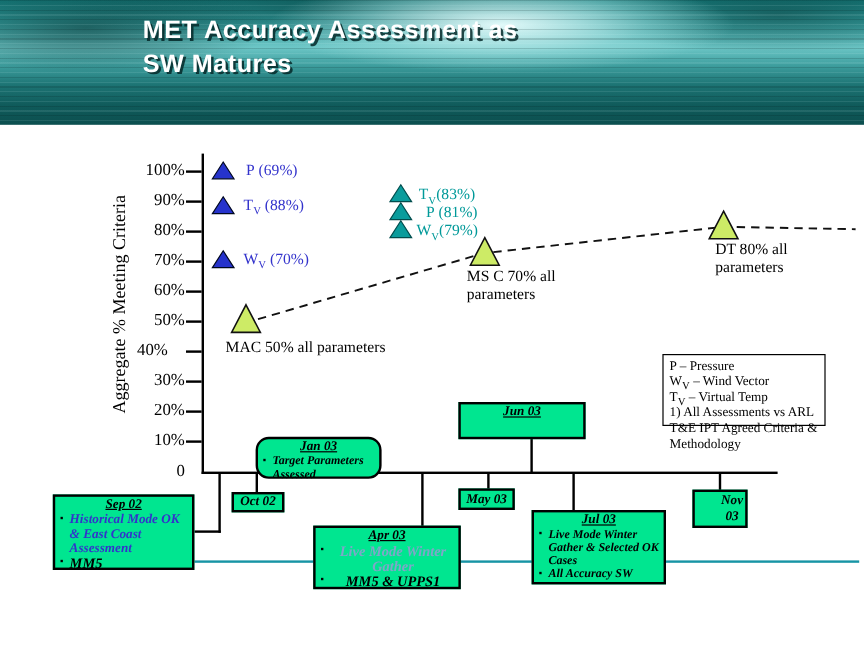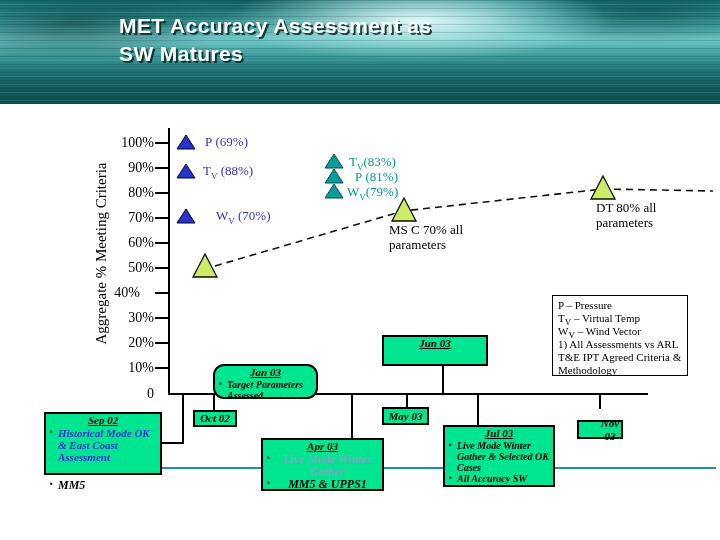--- a/index.html
+++ b/index.html
@@ -40,21 +40,21 @@
   .gbox{position:absolute;background:#00e690;border:2px solid #000;box-sizing:border-box;z-index:3;font-style:italic;}
   .gbox .date{display:block;text-align:center;font-weight:bold;font-size:11px;line-height:13px;
               text-decoration:underline;color:#000;}
   .gbox.small{display:flex;align-items:center;justify-content:center;}
   .gbox.small .date{text-decoration:none;font-size:11px;}
   .bullets{padding:0 2px 0 3px;font-weight:bold;color:#000;}
   .b-row{position:relative;padding-left:9px;}
   .b-row::before{content:"▪";position:absolute;left:1px;top:-1px;font-size:8px;color:#000;}
   .faded{color:#7fa6c9;}
 
-  .legend{position:absolute;left:552px;top:295px;width:136px;height:81px;background:#fff;
+  .legend{position:absolute;left:552px;top:295px;width:136px;height:60px;background:#fff;
           border:1px solid #000;box-sizing:border-box;padding:3px 5px;font-size:11px;line-height:13px;
           color:#000;z-index:4;}
 </style>
 </head>
 <body>
 
 <div class="slide">
 
   <div class="header">
     <div class="header-streaks"></div>
@@ -96,31 +96,32 @@
     <polygon points="334,154 343,168 325,168" fill="#0a9c9c" stroke="#024d4d" stroke-width="1"></polygon>
     <polygon points="334,169 343,183 325,183" fill="#0a9c9c" stroke="#024d4d" stroke-width="1"></polygon>
     <polygon points="334,184 343,198 325,198" fill="#0a9c9c" stroke="#024d4d" stroke-width="1"></polygon>
     <polygon points="205,254 217,277 193,277" fill="#cdeb66" stroke="#111" stroke-width="1.3"></polygon>
     <polygon points="404,198 416,221 392,221" fill="#cdeb66" stroke="#111" stroke-width="1.3"></polygon>
     <polygon points="603,176 615,199 591,199" fill="#cdeb66" stroke="#111" stroke-width="1.3"></polygon>
   </svg>
 
   <div class="mlabel blue" style="left:205px;top:134px;"><span>P</span><sub></sub><span> (69%)</span></div>
   <div class="mlabel blue" style="left:203px;top:163px;"><span>T</span><sub>V</sub><span> (88%)</span></div>
-  <div class="mlabel blue" style="left:203px;top:208px;margin-left:13px;"><span>W</span><sub>V</sub><span> (70%)</span></div>
+  <div class="mlabel blue" style="left:203px;top:208px;"><span>W</span><sub>V</sub><span> (70%)</span></div>
   <div class="mlabel tealc" style="left:349px;top:154px;text-align:right;"><span>T</span><sub>V</sub><span>(83%)</span></div>
   <div class="mlabel tealc" style="left:355px;top:169px;"><span>P</span><sub></sub><span> (81%)</span></div>
   <div class="mlabel tealc" style="left:347px;top:184px;"><span>W</span><sub>V</sub><span>(79%)</span></div>
+  <div class="mlabel" style="left:188px;top:281px;">MAC 50% all parameters</div>
   <div class="mlabel wrap" style="left:389px;top:222px;width:92px;">MS C 70% all parameters</div>
   <div class="mlabel wrap" style="left:596px;top:200px;width:82px;">DT 80% all parameters</div>
 
   <div class="legend">
     <div>P – Pressure</div>
+    <div><span>W</span><sub>V</sub><span> – Wind Vector</span></div>
     <div><span>T</span><sub>V</sub><span> – Virtual Temp</span></div>
-    <div><span>W</span><sub>V</sub><span> – Wind Vector</span></div>
     <div>1) All Assessments vs ARL</div>
     <div>T&amp;E IPT Agreed Criteria &amp;</div>
     <div>Methodology</div>
   </div>
 
   <div class="tealbar"></div>
 
   <div class="vline" style="left:282px;top:384px;width:2px;height:10px;"></div>
   <div class="vline" style="left:442px;top:365px;width:2px;height:29px;"></div>
   <div class="vline" style="left:213px;top:394px;width:2px;height:17px;"></div>
@@ -128,21 +129,21 @@
   <div class="vline" style="left:599px;top:394px;width:2px;height:15px;"></div>
   <div class="vline" style="left:351px;top:394px;width:2px;height:45px;"></div>
   <div class="vline" style="left:477px;top:394px;width:2px;height:32px;"></div>
   <div class="vline" style="left:182px;top:394px;width:2px;height:50px;"></div>
   <div class="hline" style="left:162px;top:442px;width:22px;height:2px;"></div>
 
   <div class="gbox" style="left:44px;top:412px;width:118px;height:63px;">
     <span class="date">Sep 02</span>
     <div class="bullets" style="font-size:11px;line-height:12px;">
       <div class="b-row" style="color:#3333cc;">Historical Mode OK &amp; East Coast Assessment</div>
-      <div class="b-row" style="font-size:12px;margin-top:16px;">MM5</div>
+      <div class="b-row" style="font-size:12px;">MM5</div>
     </div>
   </div>
 
   <div class="gbox small" style="left:193px;top:410px;width:44px;height:17px;">
     <span class="date">Oct 02</span>
   </div>
 
   <div class="gbox" style="left:213px;top:364px;width:105px;height:35px;border-radius:11px;">
     <span class="date">Jan 03</span>
     <div class="bullets" style="font-size:10px;line-height:11px;">
@@ -167,17 +168,17 @@
   </div>
 
   <div class="gbox" style="left:443px;top:425px;width:112px;height:62px;">
     <span class="date">Jul 03</span>
     <div class="bullets" style="font-size:10px;line-height:11px;">
       <div class="b-row">Live Mode Winter Gather &amp; Selected OK Cases</div>
       <div class="b-row">All Accuracy SW</div>
     </div>
   </div>
 
-  <div class="gbox small" style="left:577px;top:420px;width:46px;height:19px;padding-left:20px;">
+  <div class="gbox small" style="left:577px;top:408px;width:46px;height:32px;padding-left:20px;">
     <span class="date">Nov 03</span>
   </div>
 
 </div>
 
 </body></html>

